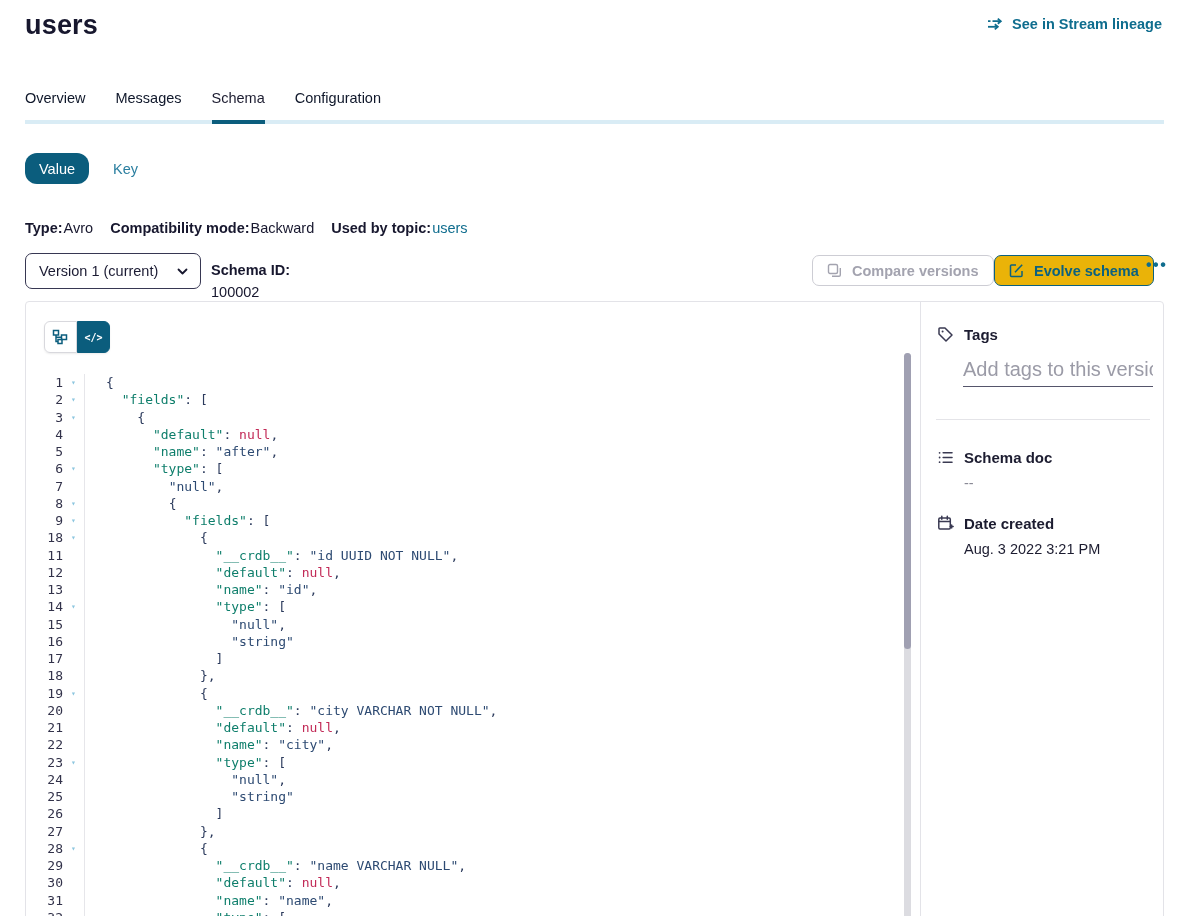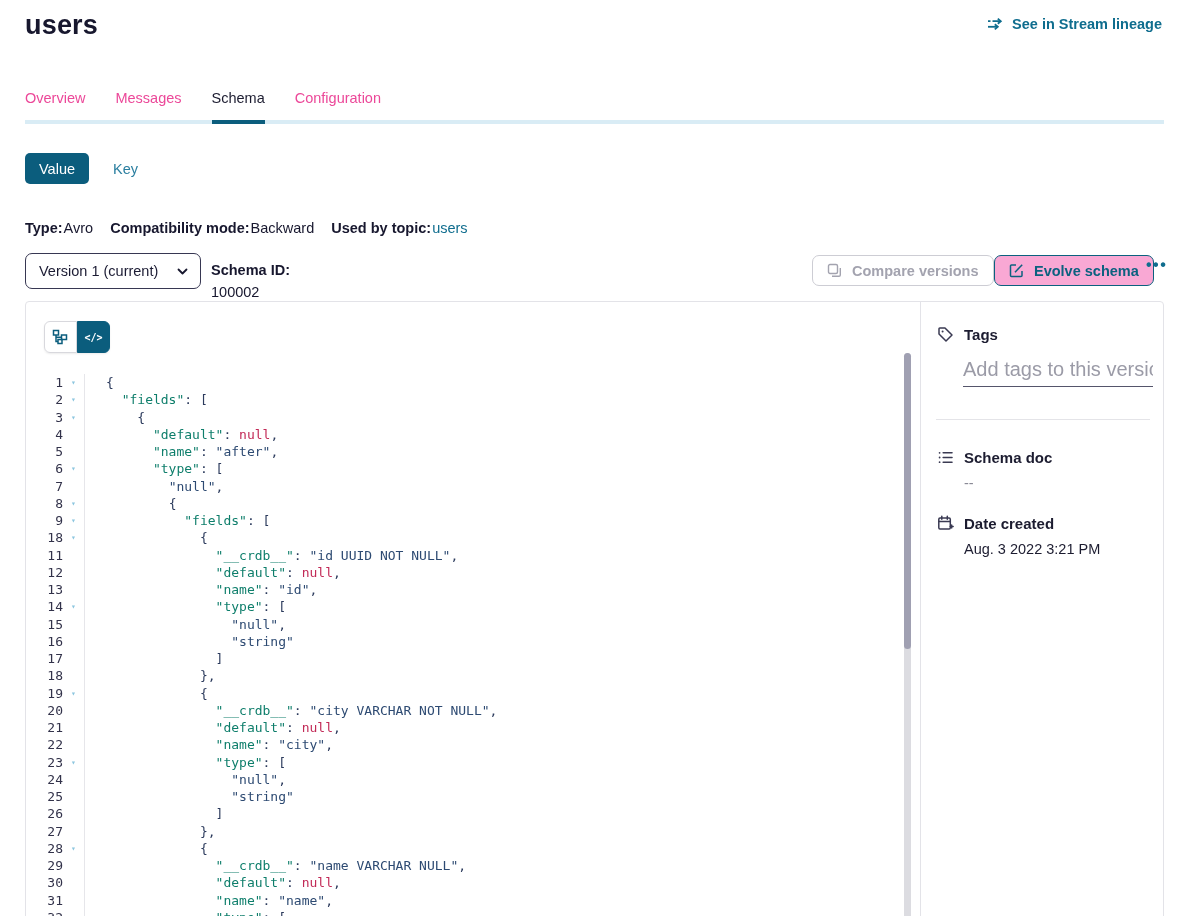--- a/index.html
+++ b/index.html
@@ -8,29 +8,29 @@
   .page { position:relative; width:1189px; height:916px; }
 
   
   .title { position:absolute; left:25px; top:10px; font-size:27px; font-weight:700; letter-spacing:.2px; }
   .lineage-link { position:absolute; right:27px; top:16px; display:flex; align-items:center; gap:7px;
                   color:#0f6d8e; font-size:14.5px; font-weight:700; cursor:pointer; }
 
   
   .tabs-wrap { position:absolute; left:25px; top:90px; width:1139px; }
   .tabs { display:flex; gap:30px; font-size:14.5px; font-weight:500; }
-  .tab { color:#ec4899; padding-bottom:14px; position:relative; cursor:pointer; }
+  .tab { color:#0f172a; padding-bottom:14px; position:relative; cursor:pointer; }
   .tab.active { color:#1c1c30; }
   .tab.active::after { content:""; position:absolute; left:0; right:0; bottom:-4px; height:4px;
                        background:#0b5d7d; }
   .tabbar { height:4px; background:#d9ecf5; }
 
   
   .vk-row { position:absolute; left:25px; top:153px; display:flex; align-items:center; gap:24px; }
-  .btn-value { background:#0b5d7d; color:#fff; border:none; border-radius:5px; height:31px;
+  .btn-value { background:#0b5d7d; color:#fff; border:none; border-radius:12px; height:31px;
                padding:0 14px; font-size:14.5px; font-family:inherit; cursor:pointer; }
   .btn-key { background:none; border:none; color:#2b7fa0; font-size:14.5px; font-family:inherit; cursor:pointer; }
 
   
   .meta-row { position:absolute; left:25px; top:220px; display:flex; gap:17px; font-size:14.5px; }
   .meta-pair { display:flex; gap:1px; }
   .meta-label { font-weight:700; }
   .meta-link { color:#0f6d8e; cursor:pointer; }
 
   
@@ -39,21 +39,21 @@
   .version-select { width:176px; height:36px; appearance:none; -webkit-appearance:none;
                     border:1.5px solid #373752; border-radius:7px; background:#fff;
                     font-size:14.5px; font-family:inherit; color:#1b1b33; padding:0 34px 0 13px; cursor:pointer; }
   .select-chevron { position:absolute; right:12px; top:11px; pointer-events:none; }
   .schemaid { position:absolute; left:186px; top:9px; font-size:14.5px; display:flex; gap:6px;flex-direction:column; }
   .schemaid b { font-weight:700; }
   .btn-compare { position:absolute; left:787px; top:2px; height:31px; display:flex; align-items:center; gap:8px;
                  border:1px solid #cdcdd4; border-radius:7px; background:#fff; color:#a3a3af;
                  font-size:14.5px; font-weight:600; font-family:inherit; padding:4px 14px; cursor:default; }
   .btn-evolve { position:absolute; left:969px; top:2px; height:31px; display:flex; align-items:center; gap:8px;
-                border:1.5px solid #0c617f; border-radius:7px; background:#f9a8d4; color:#0c617f;
+                border:1.5px solid #0c617f; border-radius:7px; background:#eab308; color:#0c617f;
                 font-size:14.5px; font-weight:700; font-family:inherit; padding:0 14px; cursor:pointer;justify-content:flex-end; }
   .btn-more { position:absolute; left:1121px; top:3px; background:none; border:none; color:#0f6d8e;
               font-size:16px; font-weight:700; letter-spacing:1.5px; cursor:pointer; font-family:inherit; }
 
   
   .panel { position:absolute; left:25px; top:301px; width:1139px; height:640px;
            border:1px solid #e3e3e8; border-radius:4px; background:#fff; }
   .view-toggle { position:absolute; left:18px; top:19px; display:flex; border-radius:6px;
                  box-shadow:0 1px 2px rgba(0,0,0,.08); }
   .vt-btn { width:33px; height:32px; display:flex; align-items:center; justify-content:center;

